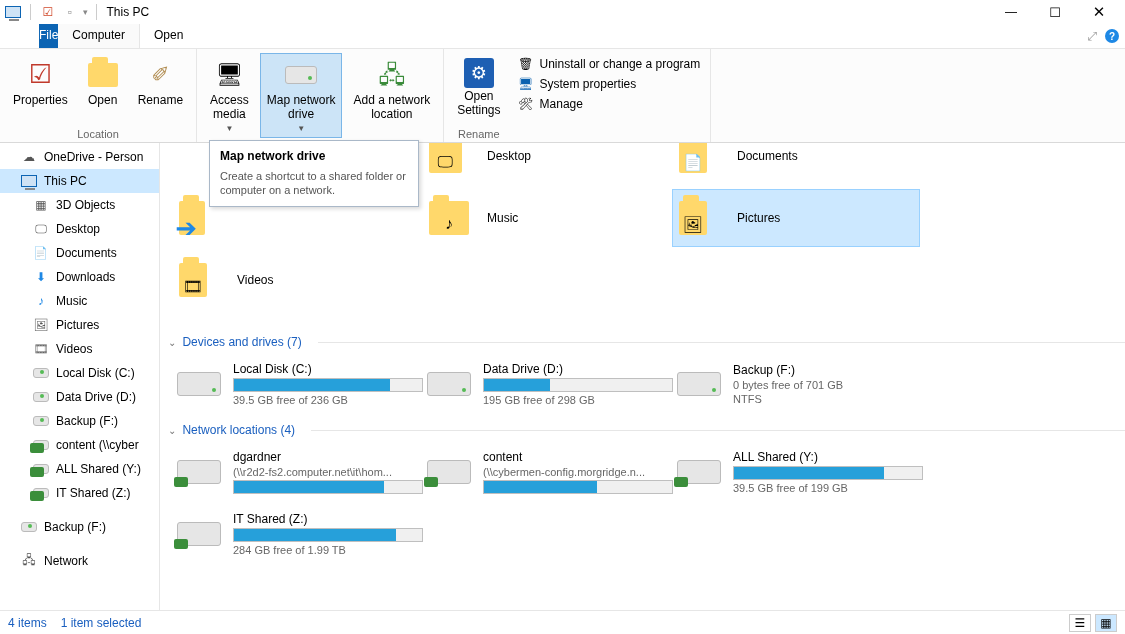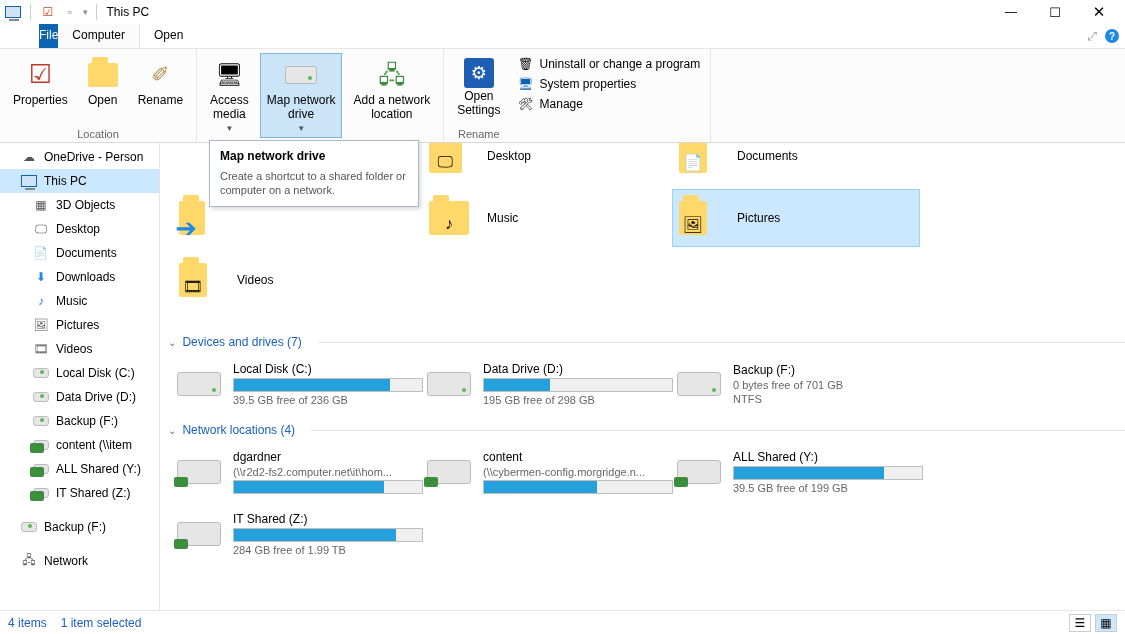--- a/index.html
+++ b/index.html
@@ -241,21 +241,21 @@
       <div class="navitem lvl2">
         <span class="nico">
           <span class="drive-ico" style="width:16px;height:10px;"></span>
         </span>
         <span>Backup (F:)</span>
       </div>
       <div class="navitem lvl2">
         <span class="nico">
           <span class="netdrive-ico" style="width:16px;height:10px;"></span>
         </span>
-        <span>content (\\item</span>
+        <span>content (\\cyber</span>
       </div>
       <div class="navitem lvl2">
         <span class="nico">
           <span class="netdrive-ico" style="width:16px;height:10px;"></span>
         </span>
         <span>ALL Shared (Y:)</span>
       </div>
       <div class="navitem lvl2">
         <span class="nico">
           <span class="netdrive-ico" style="width:16px;height:10px;"></span>

